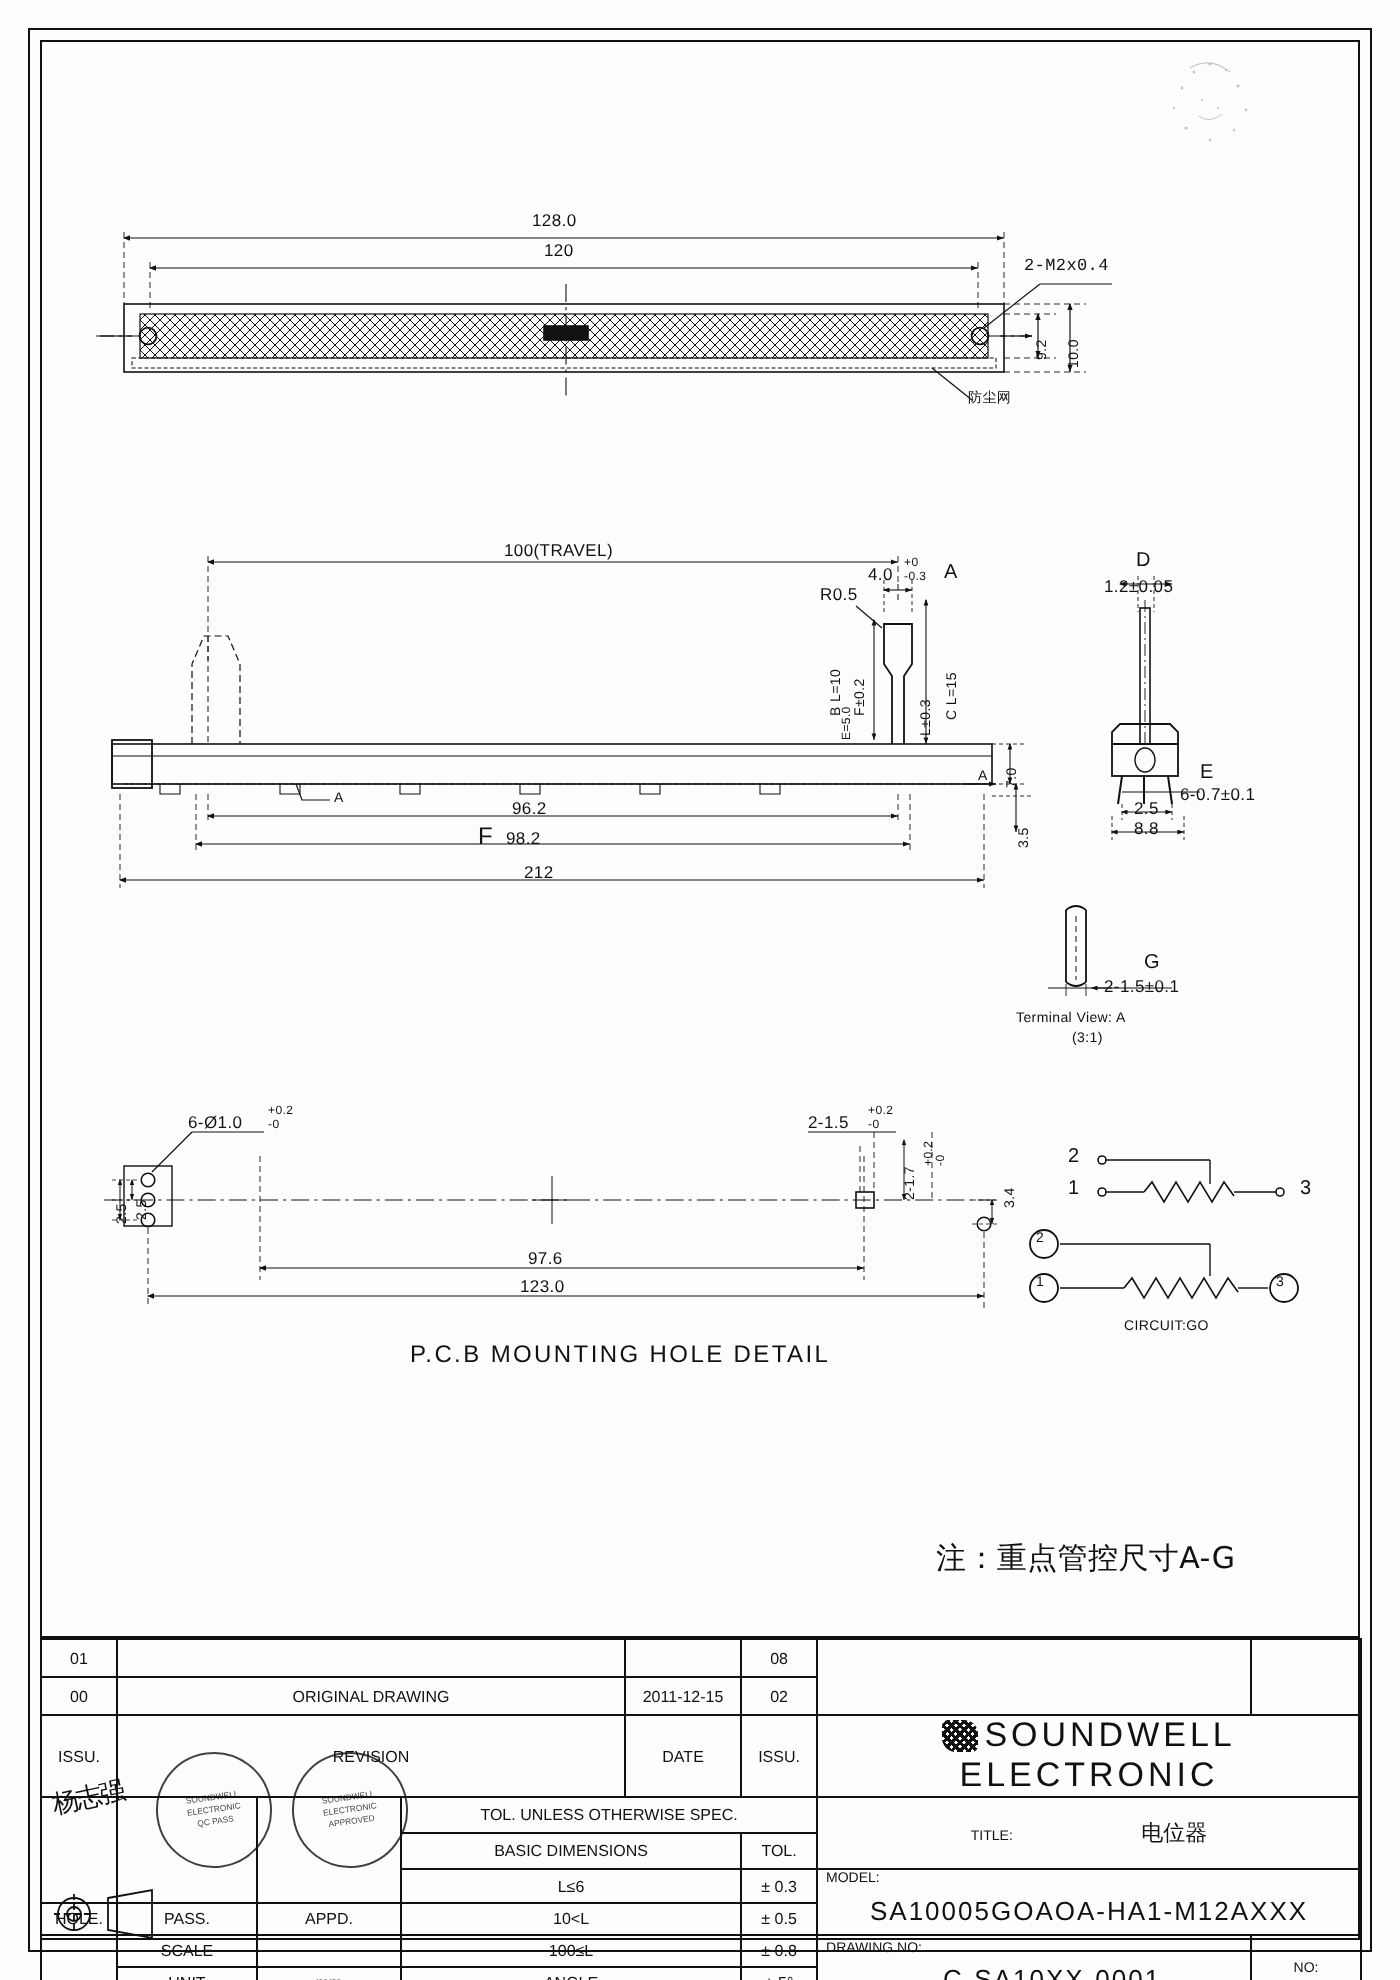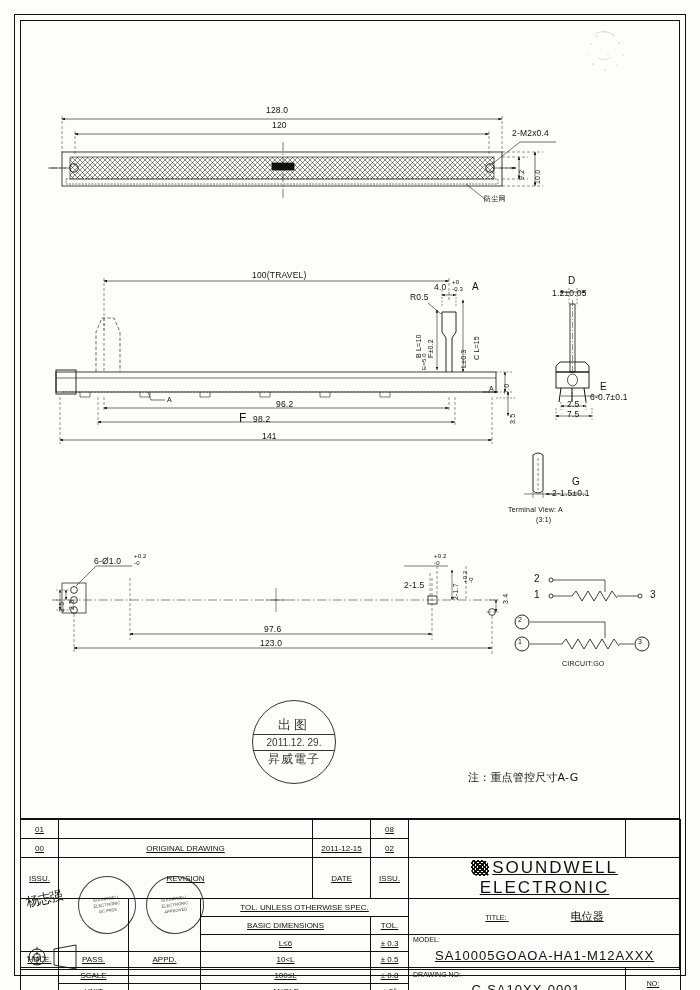--- a/index.html
+++ b/index.html
@@ -66,21 +66,20 @@
     table-layout: fixed;
   }
   #title-block td {
     border: 0.9px solid #111;
     font-size: 8px;
     text-align: center;
     padding: 0 2px;
     color: #111;
     font-family: "Liberation Sans", sans-serif;
     overflow: hidden;
-    text-decoration: underline;
   }
   td.left { text-align: left; padding-left: 4px; }
   .brand {
     font-size: 17px;
     letter-spacing: 2px;
     font-family: "Liberation Sans", sans-serif;
   }
   .model-val { font-size: 13px; letter-spacing: 1px; }
   .dwg-val { font-size: 13px; letter-spacing: 1px; }
   .cn-title { font-family: "DejaVu Sans", sans-serif; font-size: 11px; }
@@ -402,87 +401,83 @@
         <line x1="530" y1="644" x2="562" y2="644" stroke-width="0.7"></line>
         <path d="M562 644 l4 -5 l6 10 l6 -10 l6 10 l6 -10 l6 10 l6 -10 l6 10 l6 -10 l5 7" stroke-width="0.8"></path>
         <line x1="619" y1="644" x2="634" y2="644" stroke-width="0.7"></line>
         <circle cx="642" cy="644" r="7" stroke-width="0.9"></circle>
       </g>
     </g>
   </svg>
 
   <div class="txt" style="left:266px; top:105px;">128.0</div>
   <div class="txt" style="left:272px; top:120px;">120</div>
-  <div class="txt" style="left:512px; top:128px;">2-M2x0.4</div>
+  <div class="txt" style="left:512px; top:128px;font-family:Liberation Mono, monospace;">2-M2x0.4</div>
   <div class="txt sm rot90" style="left:518px; top:180px;">9.2</div>
   <div class="txt sm rot90" style="left:534px; top:184px;">10.0</div>
   <div class="txt sm cn" style="left:484px; top:194px;">防尘网</div>
 
   <div class="txt" style="left:252px; top:270px;text-align:center;">100(TRAVEL)</div>
-  <div class="txt" style="left:256px; top:399px;margin-left:20px;">96.2</div>
+  <div class="txt" style="left:256px; top:399px;">96.2</div>
   <div class="txt lg" style="left:239px; top:411px;">F</div>
   <div class="txt" style="left:253px; top:414px;">98.2</div>
-  <div class="txt" style="left:262px; top:431px;">141</div>
+  <div class="txt" style="left:262px; top:431px;">212</div>
   <div class="txt" style="left:410px; top:292px;">R0.5</div>
   <div class="txt" style="left:434px; top:282px;">4.0</div>
   <div class="txt xs" style="left:452px; top:279px;">+0</div>
   <div class="txt xs" style="left:452px; top:286px;">-0.3</div>
   <div class="txt md" style="left:472px; top:281px;">A</div>
   <div class="txt sm rot90" style="left:415px; top:358px;">B L=10</div>
   <div class="txt sm rot90" style="left:427px; top:358px;">F±0.2</div>
   <div class="txt xs rot90" style="left:421px; top:370px;">E=5.0</div>
   <div class="txt sm rot90" style="left:460px; top:368px;">L±0.3</div>
   <div class="txt sm rot90" style="left:473px; top:360px;">C L=15</div>
   <div class="txt sm rot90" style="left:503px; top:394px;">7.0</div>
   <div class="txt sm rot90" style="left:509px; top:424px;">3.5</div>
   <div class="txt sm" style="left:167px; top:396px;">A</div>
   <div class="txt sm" style="left:489px; top:385px;">A</div>
 
   <div class="txt md" style="left:568px; top:275px;">D</div>
   <div class="txt" style="left:552px; top:288px;">1.2±0.05</div>
   <div class="txt md" style="left:600px; top:381px;">E</div>
   <div class="txt" style="left:590px; top:392px;">6-0.7±0.1</div>
   <div class="txt" style="left:567px; top:399px;">2.5</div>
-  <div class="txt" style="left:567px; top:409px;">7.5</div>
+  <div class="txt" style="left:567px; top:409px;">8.8</div>
 
   <div class="txt md" style="left:572px; top:476px;">G</div>
   <div class="txt" style="left:552px; top:488px;">2-1.5±0.1</div>
   <div class="txt sm" style="left:508px; top:506px;">Terminal View: A</div>
   <div class="txt sm" style="left:536px; top:516px;">(3:1)</div>
 
   <div class="txt" style="left:94px; top:556px;">6-Ø1.0</div>
   <div class="txt xs" style="left:134px; top:553px;">+0.2</div>
   <div class="txt xs" style="left:134px; top:560px;">-0</div>
   <div class="txt sm rot90" style="left:58px; top:612px;">2.5</div>
   <div class="txt sm rot90" style="left:68px; top:610px;">2.5</div>
   <div class="txt" style="left:264px; top:624px;">97.6</div>
   <div class="txt" style="left:260px; top:638px;">123.0</div>
-  <div class="txt" style="left:404px; top:556px;margin-top:24px;">2-1.5</div>
+  <div class="txt" style="left:404px; top:556px;">2-1.5</div>
   <div class="txt xs" style="left:434px; top:553px;">+0.2</div>
   <div class="txt xs" style="left:434px; top:560px;">-0</div>
   <div class="txt sm rot90" style="left:452px; top:600px;">2-1.7</div>
   <div class="txt xs rot90" style="left:462px; top:583px;">+0.2</div>
   <div class="txt xs rot90" style="left:468px; top:583px;">-0</div>
   <div class="txt sm rot90" style="left:502px; top:604px;">3.4</div>
+  <div class="txt lg" style="left:205px; top:670px; letter-spacing:1.2px;">P.C.B MOUNTING HOLE DETAIL</div>
 
   <div class="txt md" style="left:534px; top:573px;">2</div>
   <div class="txt md" style="left:534px; top:589px;">1</div>
   <div class="txt md" style="left:650px; top:589px;">3</div>
   <div class="txt sm" style="left:518px; top:616px;">2</div>
   <div class="txt sm" style="left:518px; top:638px;">1</div>
   <div class="txt sm" style="left:638px; top:638px;">3</div>
   <div class="txt sm" style="left:562px; top:660px;">CIRCUIT:GO</div>
 
-  <div class="txt cn" style="left:468px; top:770px; font-size:11px;">注：重点管控尺寸A-G</div>
-
-  <div class="stamp-circle" id="issue-stamp">
-    <div class="s-top">出图</div>
-    <div class="s-mid">2011.12. 29.</div>
-    <div class="s-bot">昇威電子</div>
-  </div>
+  <div class="txt cn" style="left:468px; top:770px; font-size:15px;">注：重点管控尺寸A-G</div>
+
 
   <div class="insp-stamp" style="left:78px; top:876px;">
     SOUNDWELL<br>ELECTRONIC<br>QC PASS
   </div>
   <div class="insp-stamp" style="left:146px; top:876px;">
     SOUNDWELL<br>ELECTRONIC<br>APPROVED
   </div>
   <div class="sig-hand" style="left:26px; top:890px;">杨志强</div>
 
   <svg style="position:absolute; left:26px; top:944px;" width="58" height="26">

